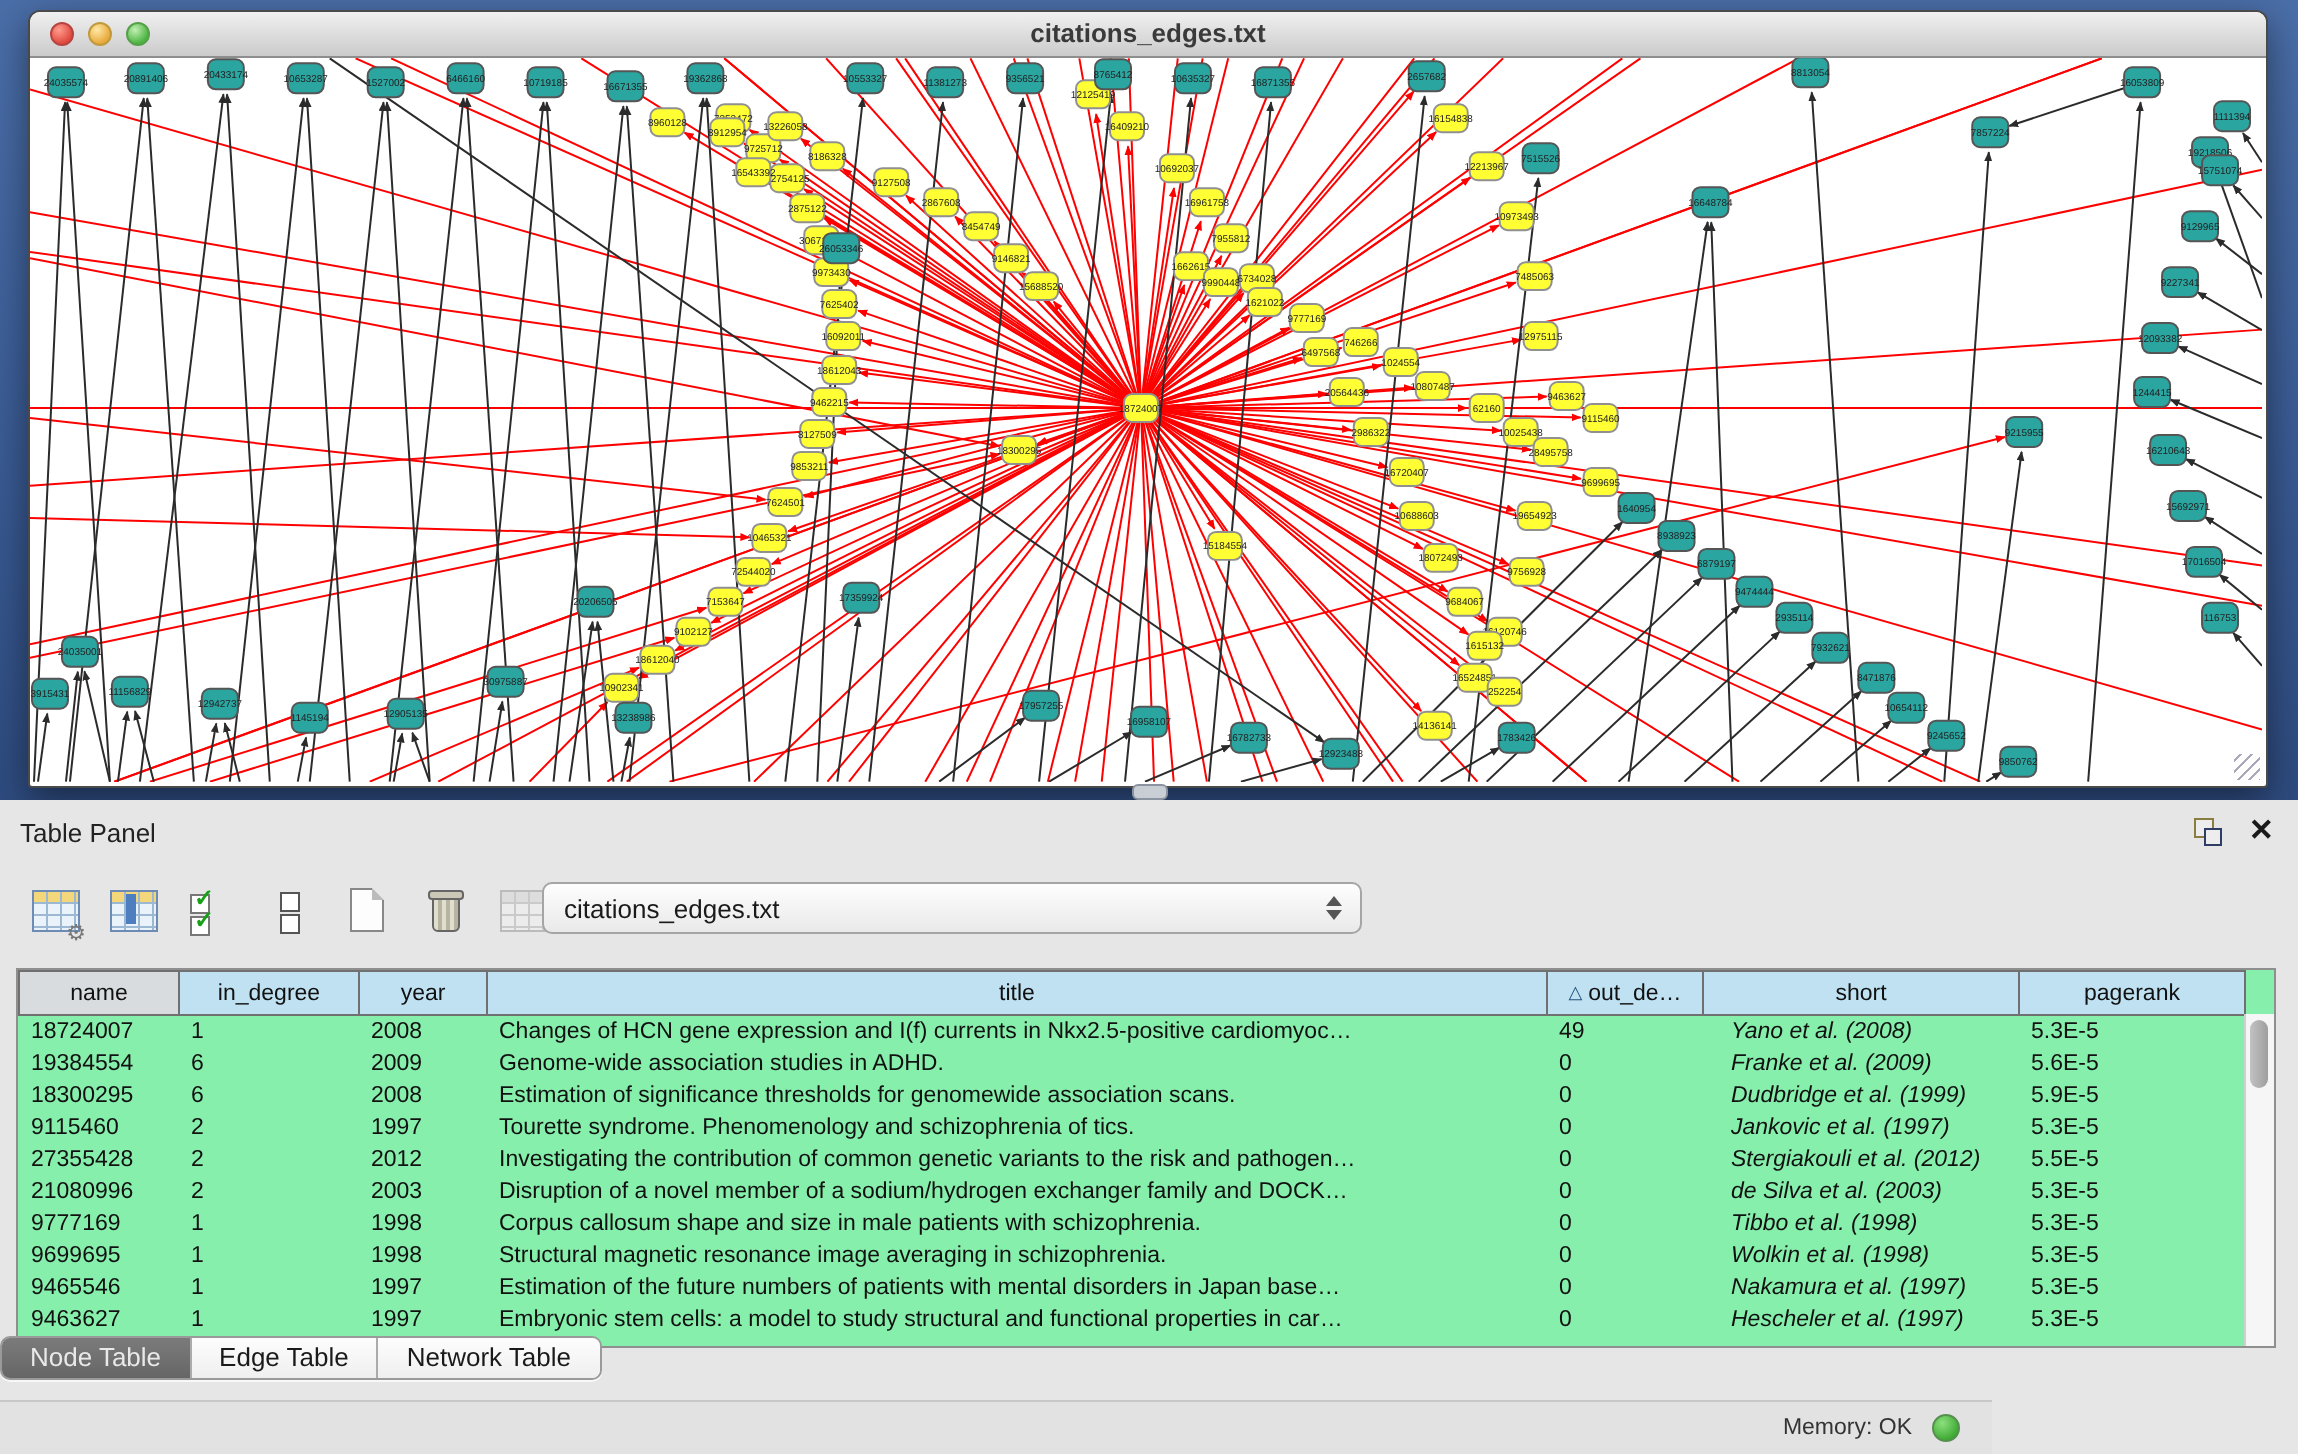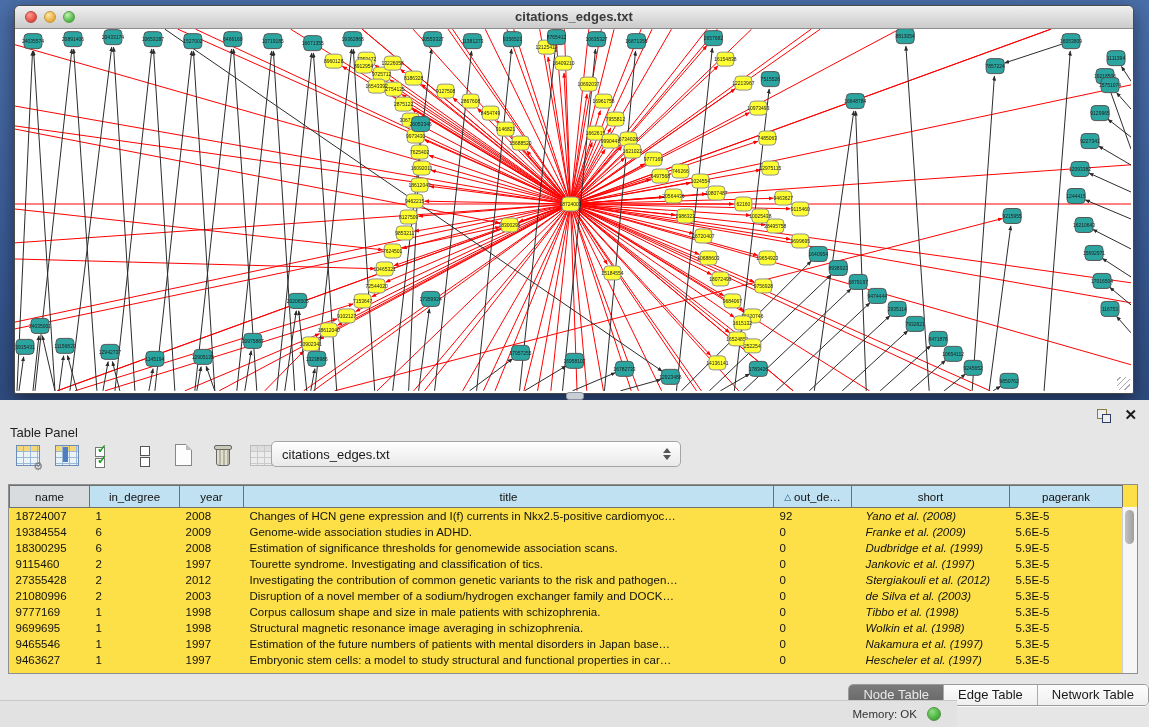--- a/index.html
+++ b/index.html
@@ -24,21 +24,21 @@
   .light.yellow{background:radial-gradient(circle at 35% 30%,#FFE9A4,#E8A93D 70%);border:1px solid #C09A3C;box-sizing:border-box;}
   .light.green{background:radial-gradient(circle at 35% 30%,#C2F0B2,#4DB543 70%);border:1px solid #56A04A;box-sizing:border-box;}
   .canvas{position:relative;width:1116px;height:362px;background:#fff;overflow:hidden;}
   .grip{position:absolute;right:1px;bottom:1px;width:13px;height:13px;
     background:repeating-linear-gradient(135deg,transparent 0 2px,#AAB 2px 3px,transparent 3px 4px);}
   .splitter-notch{position:absolute;left:566px;top:392px;width:16px;height:6px;
     background:#C9CDD4;border:1px solid #8C93A0;border-radius:3px;}
   
   .table-panel{position:absolute;left:0;top:400px;width:1149px;height:327px;background:#E6E6E6;}
   .panel-header{position:relative;height:32px;}
-  .panel-title{position:absolute;left:10px;top:25px;font-size:13px;color:#222;}
+  .panel-title{position:absolute;left:10px;top:9px;font-size:13px;color:#222;}
   .float-ico{position:absolute;right:38px;top:9px;width:14px;height:14px;}
   .float-ico .sq1{position:absolute;left:0;top:0;width:8px;height:8px;border:1px solid #8B7C3F;background:#EDEDED;}
   .float-ico .sq2{position:absolute;right:0;bottom:0;width:7px;height:7px;border:1px solid #2E3D66;background:#EDEDED;}
   .close-ico{position:absolute;right:12px;top:6px;font-size:15px;font-weight:bold;color:#1a1a1a;cursor:default;}
   .toolbar{position:absolute;left:14px;top:38px;height:36px;display:flex;align-items:center;gap:11px;}
   .tico{width:28px;height:30px;position:relative;display:inline-block;}
   .grid{position:absolute;left:2px;top:4px;width:22px;height:19px;border:1px solid #6C8CB5;background:
     repeating-linear-gradient(to right,transparent 0 6px,#9DB8D2 6px 7px),
     repeating-linear-gradient(to bottom,transparent 0 5px,#9DB8D2 5px 6px),
     linear-gradient(#F4D77A 0 5px,#EAF2FA 5px);}
@@ -55,37 +55,37 @@
     background:repeating-linear-gradient(to right,#E2DECE 0 2px,#B8B4A4 2px 4px);}
   .fx{font-family:"DejaVu Serif",serif;font-style:italic;font-size:14px;color:#222;position:absolute;top:6px;left:2px;}
   .fx small{font-size:10px;}
   .combo{position:absolute;left:271px;top:41px;width:408px;height:24px;border:1px solid #A5A5A5;border-radius:5px;
     background:linear-gradient(#FEFEFE,#E9E9E9);display:flex;align-items:center;}
   .combo .val{flex:1;padding-left:10px;font-size:13px;color:#1a1a1a;}
   .combo .arrows{width:18px;display:flex;flex-direction:column;align-items:center;gap:2px;padding-right:4px;}
   .combo .arrows i{width:0;height:0;border-left:4px solid transparent;border-right:4px solid transparent;}
   .combo .arrows i.up{border-bottom:5px solid #555;}
   .combo .arrows i.dn{border-top:5px solid #555;}
-  .tablebox{position:absolute;left:8px;top:84px;width:1128px;height:188px;background:#fde047;border:1px solid #8F8F8F;overflow:hidden;}
+  .tablebox{position:absolute;left:8px;top:84px;width:1128px;height:188px;background:#86efac;border:1px solid #8F8F8F;overflow:hidden;}
   table.grid-table{border-collapse:collapse;table-layout:fixed;width:1113px;font-size:11.5px;color:#111;}
   table.grid-table th{height:21px;background:#BFE1F1;border:1px solid #707070;font-weight:normal;
     font-size:11.5px;text-align:center;padding:0 3px;overflow:hidden;white-space:nowrap;}
   table.grid-table th.first{background:#D8DCDE;}
   table.grid-table td{height:16px;padding:0 2px 0 6px;border:none;overflow:hidden;white-space:nowrap;text-overflow:clip;}
   table.grid-table td.short-col{padding-left:14px;font-style:italic;}
   .sorttri{display:inline-block;transform:translateY(-1px);margin-right:3px;font-size:9px;color:#23527C;}
   .vscroll{position:absolute;right:0;top:22px;width:14px;height:166px;background:#F6F6F6;border-left:1px solid #CFCFCF;}
   .vthumb{position:absolute;left:2px;top:3px;width:9px;height:34px;background:linear-gradient(90deg,#C2C2C2,#9E9E9E);border-radius:5px;}
-  .tabs{position:absolute;left:0;right:0;top:284px;display:flex;justify-content:flex-end;}
+  .tabs{position:absolute;left:0;right:0;top:268px;display:flex;justify-content:flex-start;}
   .seg{display:flex;border:1px solid #9A9A9A;border-radius:5px;overflow:hidden;height:20px;
     box-shadow:0 1px 0 rgba(255,255,255,.7);}
   .seg .tab{padding:0 14px;font-size:13px;line-height:20px;background:linear-gradient(#FDFDFD,#EFEFEF);color:#1a1a1a;border-right:1px solid #ABABAB;}
   .seg .tab:last-child{border-right:none;}
   .seg .tab.active{background:linear-gradient(#7B7B7B,#666);color:#E9E9E9;}
-  .statusbar{position:absolute;left:0;top:300px;width:957px;height:27px;background:#E2E2E2;border-top:1px solid #C8C8C8;}
+  .statusbar{position:absolute;left:0;top:300px;width:957px;height:27px;background:#E2E2E2;border-top:1px solid #C8C8C8;padding-left:39px;}
   .mem{position:absolute;right:40px;top:7px;font-size:11.5px;color:#333;}
   .memdot{position:absolute;right:16px;top:6px;width:14px;height:14px;border-radius:50%;
     background:radial-gradient(circle at 35% 30%,#8CE07E,#3DA832 75%);border:1px solid #55904E;box-sizing:border-box;}
 </style>
 </head>
 <body>
 
 <div class="desktop">
   <div class="net-window">
     <div class="titlebar">
@@ -895,21 +895,21 @@
             <th>short</th>
             <th>pagerank</th>
           </tr>
         </thead>
       <tbody id="tbody-rows">
           <tr>
             <td>18724007</td>
             <td>1</td>
             <td>2008</td>
             <td>Changes of HCN gene expression and I(f) currents in Nkx2.5-positive cardiomyoc…</td>
-            <td>92</td>
+            <td>49</td>
             <td class="short-col">Yano et al. (2008)</td>
             <td>5.3E-5</td>
           </tr>
           <tr>
             <td>19384554</td>
             <td>6</td>
             <td>2009</td>
             <td>Genome-wide association studies in ADHD.</td>
             <td>0</td>
             <td class="short-col">Franke et al. (2009)</td>
@@ -921,21 +921,21 @@
             <td>2008</td>
             <td>Estimation of significance thresholds for genomewide association scans.</td>
             <td>0</td>
             <td class="short-col">Dudbridge et al. (1999)</td>
             <td>5.9E-5</td>
           </tr>
           <tr>
             <td>9115460</td>
             <td>2</td>
             <td>1997</td>
-            <td>Tourette syndrome. Investigating and classification of tics.</td>
+            <td>Tourette syndrome. Phenomenology and schizophrenia of tics.</td>
             <td>0</td>
             <td class="short-col">Jankovic et al. (1997)</td>
             <td>5.3E-5</td>
           </tr>
           <tr>
             <td>27355428</td>
             <td>2</td>
             <td>2012</td>
             <td>Investigating the contribution of common genetic variants to the risk and pathogen…</td>
             <td>0</td>

